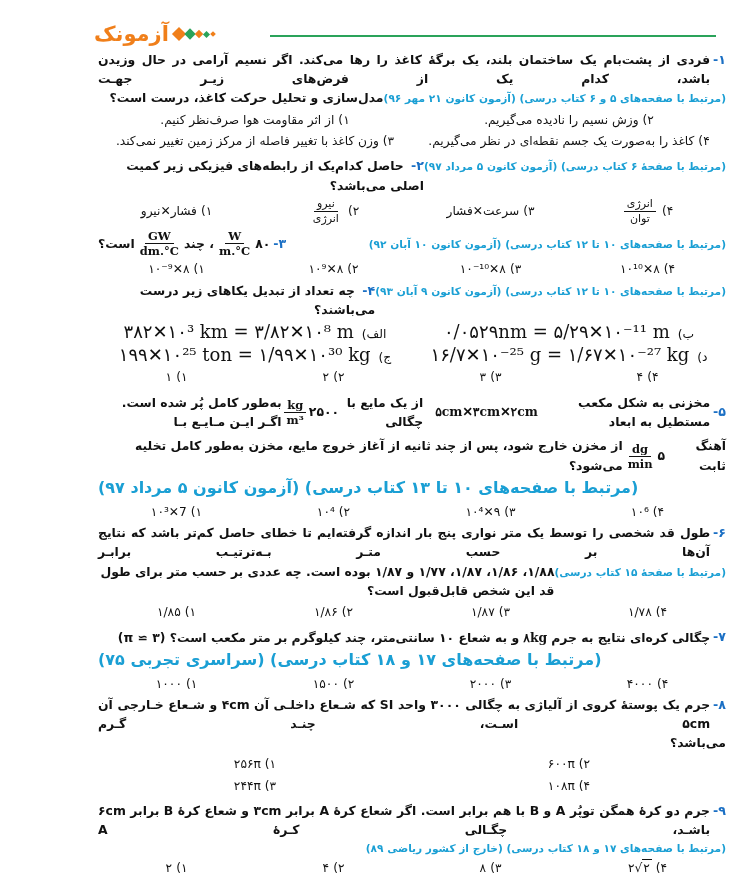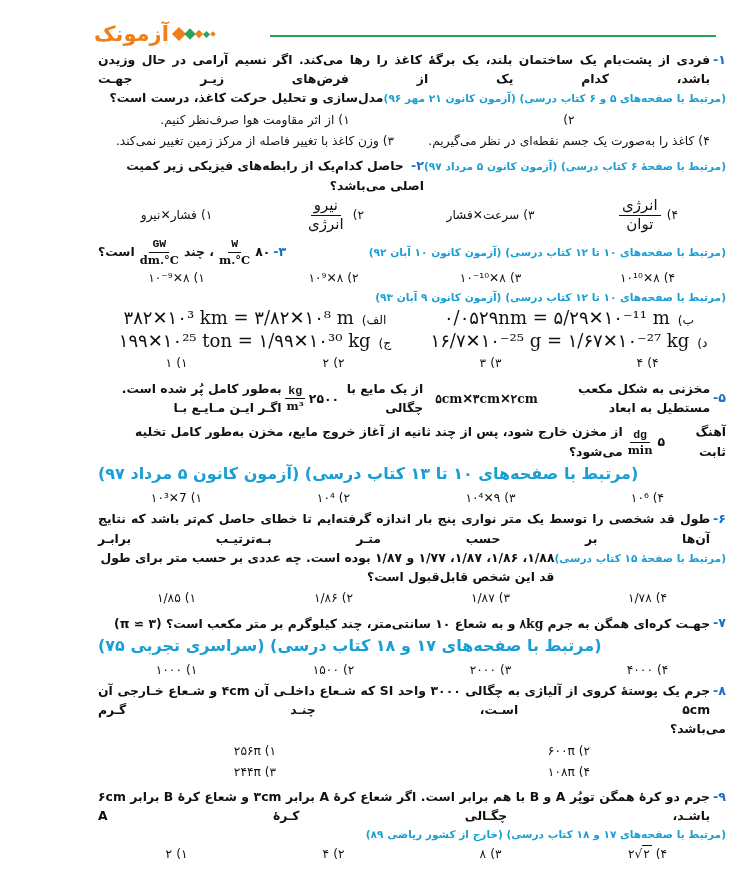--- a/index.html
+++ b/index.html
@@ -170,29 +170,28 @@
     vertical-align: middle;
     margin: 0 2px;
     line-height: 1.05;
     direction: ltr;
     font-family: "DejaVu Serif", "Liberation Serif", serif;
   }
   .frac .num {
     border-bottom: 1.3px solid #111;
     padding: 0 3px 1px 3px;
     font-size: 11.5px;
-    font-family: Liberation Mono, monospace;
   }
   .frac .den {
     padding: 1px 3px 0 3px;
     font-size: 11.5px;
   }
   .frac.fa .num, .frac.fa .den {
     font-family: "DejaVu Sans", sans-serif;
-    font-size: 15px;
+    font-size: 11px;
     direction: rtl;
   }
   .mono-lt {
     direction: ltr;
     display: inline-block;
     font-family: "DejaVu Serif", "Liberation Serif", serif;
     font-weight: bold;
   }
   .eq {
     direction: ltr;
@@ -259,20 +258,21 @@
         <span class="qnum">۱-</span>
         <span class="qtext">فردی از پشت‌بام یک ساختمان بلند، یک برگهٔ کاغذ را رها می‌کند. اگر نسیم آرامی در حال وزیدن باشد، کدام یک از فرض‌های زیـر جهـت</span>
       </div>
       <div class="qrow">
         <span class="ref">(مرتبط با صفحه‌های ۵ و ۶ کتاب درسی) (آزمون کانون ۲۱ مهر ۹۶)</span>
         <span class="qtext2">مدل‌سازی و تحلیل حرکت کاغذ، درست است؟</span>
       </div>
       <div class="opts wide">
         <span class="opt">
           <span class="onum">۲)</span>
+          <span class="oval">وزش نسیم را نادیده می‌گیریم.</span>
         </span>
         <span class="opt">
           <span class="onum">۱)</span>
           <span class="oval">از اثر مقاومت هوا صرف‌نظر کنیم.</span>
         </span>
       </div>
       <div class="opts wide">
         <span class="opt">
           <span class="onum">۴)</span>
           <span class="oval">کاغذ را به‌صورت یک جسم نقطه‌ای در نظر می‌گیریم.</span>
@@ -356,20 +356,24 @@
         <span class="opt">
           <span class="onum">۱)</span>
           <span class="oval">۸✕۱۰⁻⁹</span>
         </span>
       </div>
     </div>
 
     <div class="q">
       <div class="qrow">
         <span class="ref">(مرتبط با صفحه‌های ۱۰ تا ۱۲ کتاب درسی) (آزمون کانون ۹ آبان ۹۳)</span>
+        <span class="qtext2">
+          <span class="qnum">۴-</span>
+          <span>چه تعداد از تبدیل یکاهای زیر درست می‌باشند؟</span>
+        </span>
       </div>
       <div class="conv">
         <span class="cell">
           <span class="clbl">ب)</span>
           <span class="eq">۰/۰۵۲۹nm = ۵/۲۹✕۱۰⁻¹¹ m</span>
         </span>
         <span class="cell">
           <span class="clbl">الف)</span>
           <span class="eq">۳۸۲✕۱۰³ km = ۳/۸۲✕۱۰⁸ m</span>
         </span>
@@ -477,21 +481,21 @@
           <span class="oval">۱/۸۵</span>
         </span>
       </div>
     </div>
 
     <div class="spacer-s"></div>
 
     <div class="q">
       <div class="eqline">
         <span class="qnum">۷-</span>
-        <span>جهـت کره‌ای همگن به جرم</span>
+        <span>چگالی کره‌ای نتایج به جرم</span>
         <span class="mono-lt" style="margin:0 4px;">۸kg</span>
         <span>و به شعاع ۱۰ سانتی‌متر، چند کیلوگرم بر متر مکعب است؟ (۳ ≃ π)</span>
       </div>
       <div class="ref-line">(مرتبط با صفحه‌های ۱۷ و ۱۸ کتاب درسی) (سراسری تجربی ۷۵)</div>
       <div class="opts">
         <span class="opt">
           <span class="onum">۴)</span>
           <span class="oval">۴۰۰۰</span>
         </span>
         <span class="opt">

